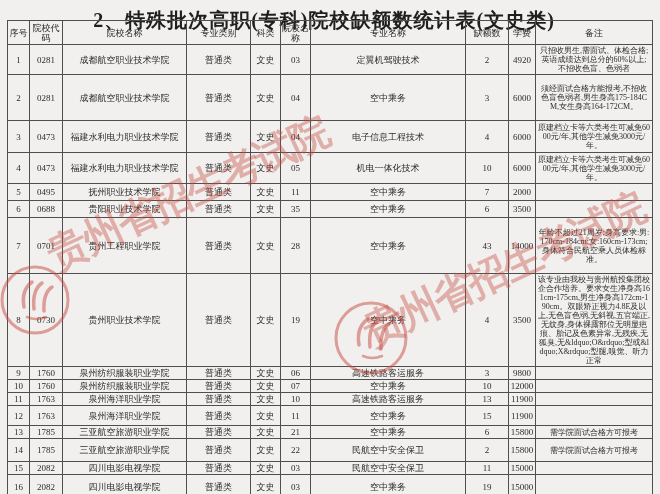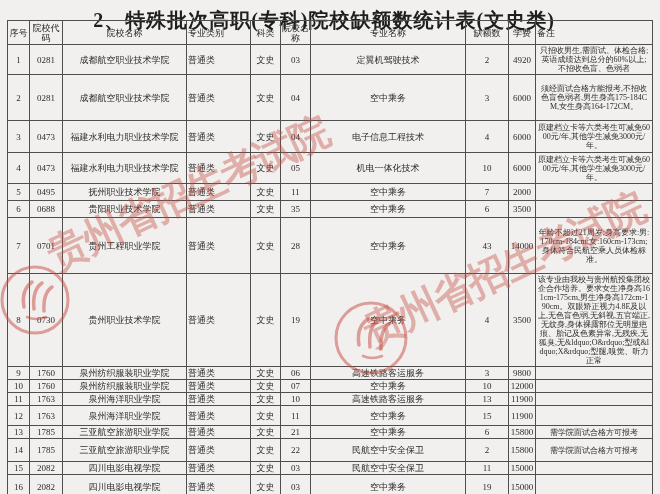--- a/index.html
+++ b/index.html
@@ -17,21 +17,21 @@
     border-collapse:collapse;table-layout:fixed;
   }
   .grid th,.grid td{
     border:1px solid #4f4f4f;
     font-size:9px;line-height:10px;font-weight:normal;
     text-align:center;vertical-align:middle;
     padding:0 1px;overflow:hidden;word-break:break-all;
   }
   .grid thead tr{height:24px}
   .grid th{color:#262626}
-  .grid .al{text-align:left}
+  .grid .al{text-align:center}
   .grid td.remark{
     text-align:center;font-size:8px;line-height:9px;padding:1px 2px;
   }
   
   .wm{
     position:absolute;z-index:5;pointer-events:none;white-space:nowrap;
     font-size:40px;font-weight:bold;letter-spacing:-2px;
     color:rgba(197,74,66,.40);
     transform:rotate(-25deg);transform-origin:0 50%;
   }

